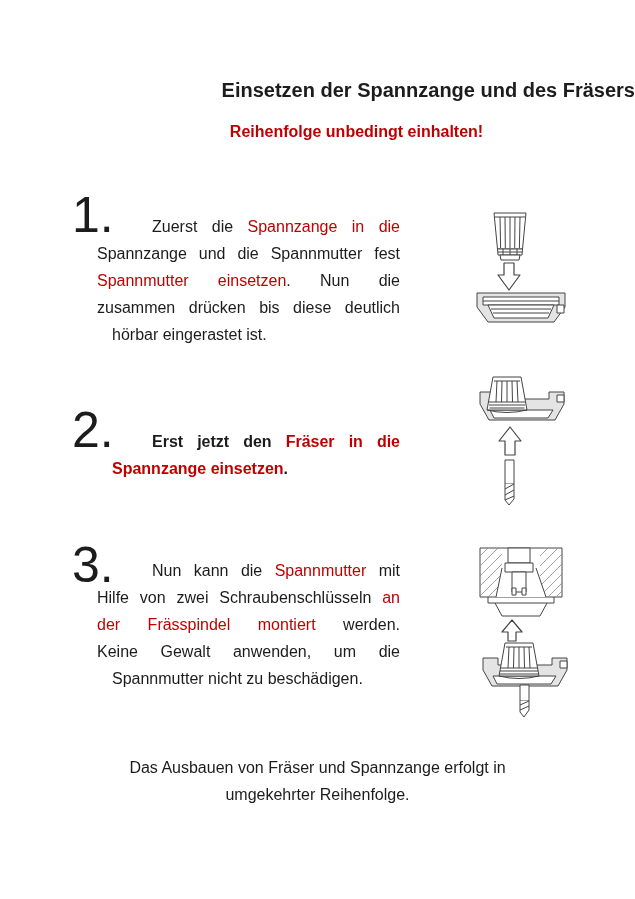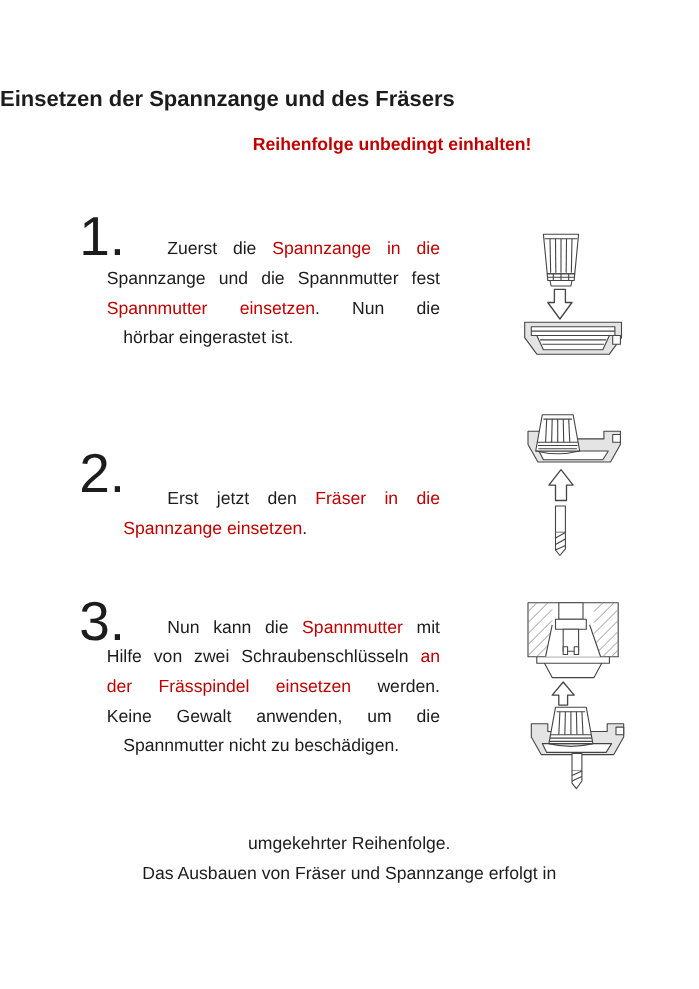--- a/index.html
+++ b/index.html
@@ -4,21 +4,21 @@
 <style>
   html,body { margin:0; padding:0; background:#ffffff; }
   .page {
     position:relative; width:635px; height:899px; background:#ffffff;
     font-family:"Liberation Sans", sans-serif;
     color:var(--text-black, #1c1c1c);
     overflow:hidden;
   }
   .red { color:var(--accent-red, #C00000); }
   .title {
-    position:absolute; top:77px; left:0; width:635px; text-align:left;
+    position:absolute; top:77px; left:0; width:635px; text-align:right;
     font-size:20px; line-height:27px; font-weight:bold;
   }
   .subtitle {
     position:absolute; top:118px; left:0; width:635px; text-align:center;
     font-size:16px; line-height:27px; font-weight:bold;padding-left:39px;
   }
   .step-num {
     position:absolute; left:72px; font-size:50px; line-height:50px;
     font-weight:400; white-space:nowrap;
   }
@@ -44,34 +44,35 @@
 <div class="page">
 
   <div class="title">Einsetzen der Spannzange und des Fräsers</div>
   <div class="subtitle red">Reihenfolge unbedingt einhalten!</div>
 
   <div class="step-num" style="top:190px;">1.</div>
   <div class="step-text" style="top:213px;">
     <div class="jl first"><span>Zuerst die </span><span class="red">Spannzange in die</span></div>
     <div class="jl"><span>Spannzange und die Spannmutter fest</span></div>
     <div class="jl"><span class="red">Spannmutter einsetzen</span><span>. Nun die</span></div>
+    <div class="jl"><span>zusammen drücken bis diese deutlich</span></div>
     <div class="ln"><span>hörbar eingerastet ist.</span></div>
   </div>
 
   <div class="step-num" style="top:405px;">2.</div>
-  <div class="step-text" style="top:440px;">
+  <div class="step-text" style="top:428px;font-weight:bold;">
     <div class="jl first"><span>Erst jetzt den </span><span class="red">Fräser in die</span></div>
     <div class="ln"><span class="red">Spannzange einsetzen</span><span>.</span></div>
   </div>
 
   <div class="step-num" style="top:540px;">3.</div>
   <div class="step-text" style="top:557px;">
     <div class="jl first"><span>Nun kann die </span><span class="red">Spannmutter</span><span> mit</span></div>
     <div class="jl"><span>Hilfe von zwei Schraubenschlüsseln </span><span class="red">an</span></div>
-    <div class="jl"><span class="red">der Frässpindel einsetzen</span><span> werden.</span></div>
+    <div class="jl"><span class="red">der Frässpindel montiert</span><span> werden.</span></div>
     <div class="jl"><span>Keine Gewalt anwenden, um die</span></div>
     <div class="ln"><span>Spannmutter nicht zu beschädigen.</span></div>
   </div>
 
   <svg class="illu illu1" width="120" height="130" viewBox="0 0 120 130">
     <g stroke="#444" stroke-width="1" fill="none" stroke-linejoin="round">
       <path d="M32,8 L64,8 L60.5,44 L35.5,44 Z" fill="#fff"></path>
       <line x1="33" y1="12" x2="63" y2="12"></line>
       <line x1="38" y1="12" x2="38.6" y2="43"></line>
       <line x1="43" y1="12" x2="43.3" y2="43"></line>
@@ -161,17 +162,17 @@
       <line x1="62" y1="101" x2="62.5" y2="122"></line>
       <line x1="67" y1="101" x2="68" y2="122"></line>
       <line x1="38.5" y1="122" x2="75.5" y2="122"></line>
       <line x1="38" y1="125" x2="76" y2="125"></line>
       <line x1="37.5" y1="128" x2="76.5" y2="128"></line>
       <path d="M37,130 Q57,135 77,130"></path>
     </g>
   </svg>
 
   <div class="footer">
+    <div>Das Ausbauen von Fräser und Spannzange erfolgt in</div>
     <div>umgekehrter Reihenfolge.</div>
-    <div>Das Ausbauen von Fräser und Spannzange erfolgt in</div>
   </div>
 
 </div>
 
 </body></html>

